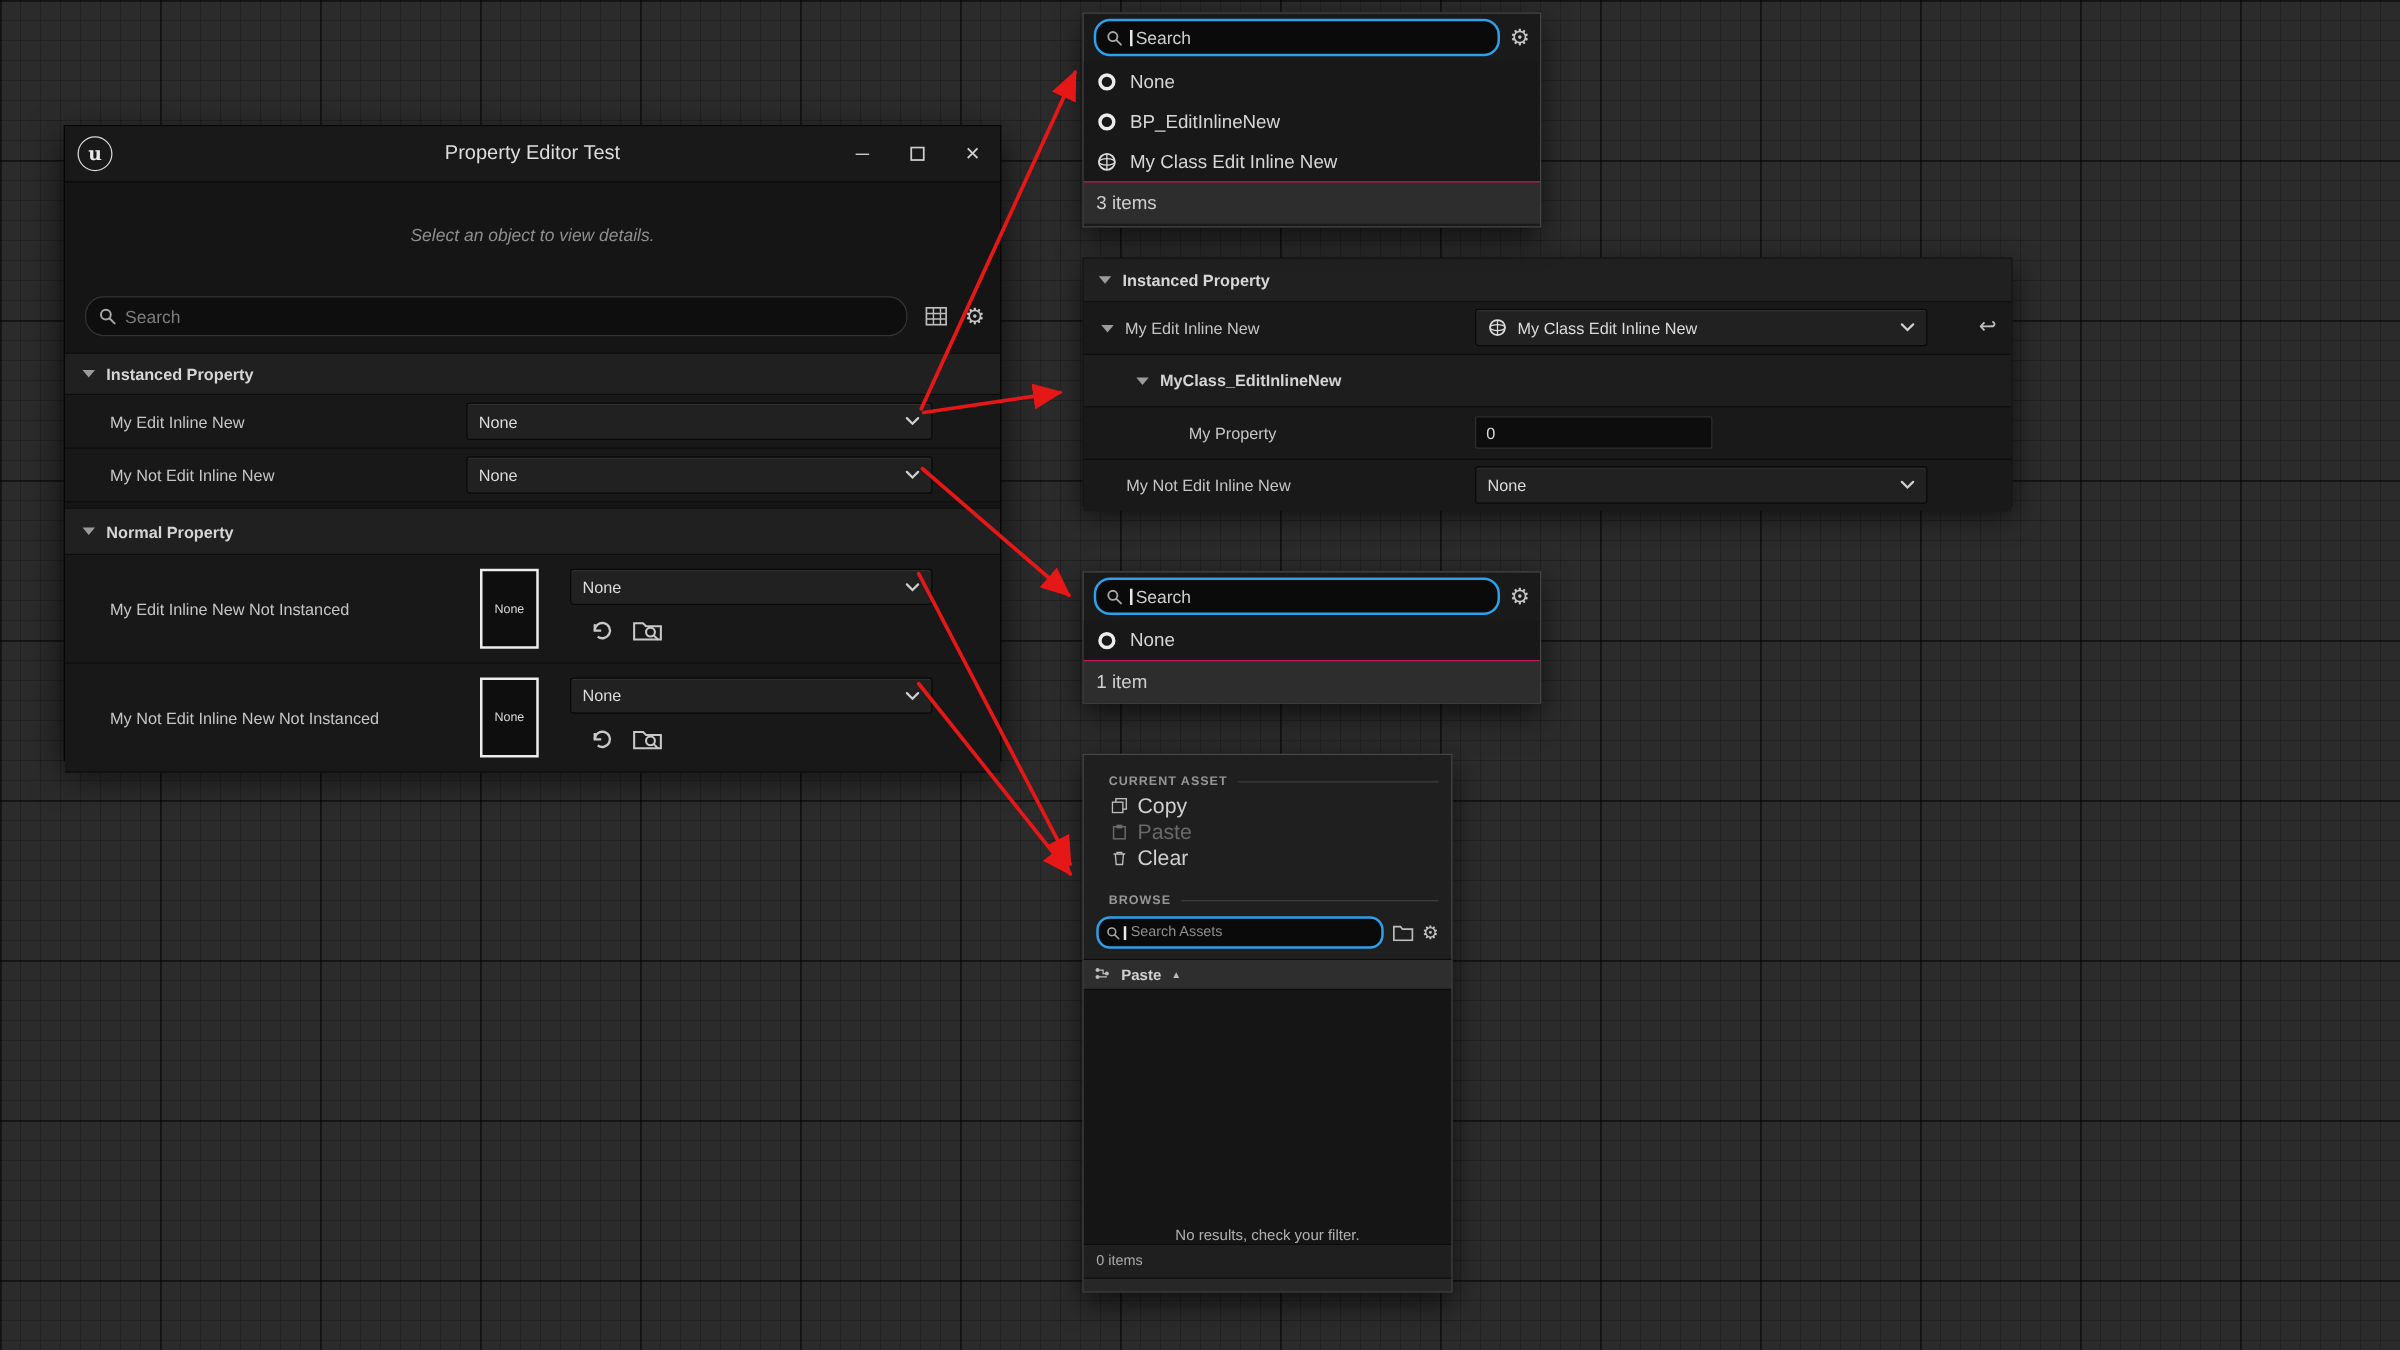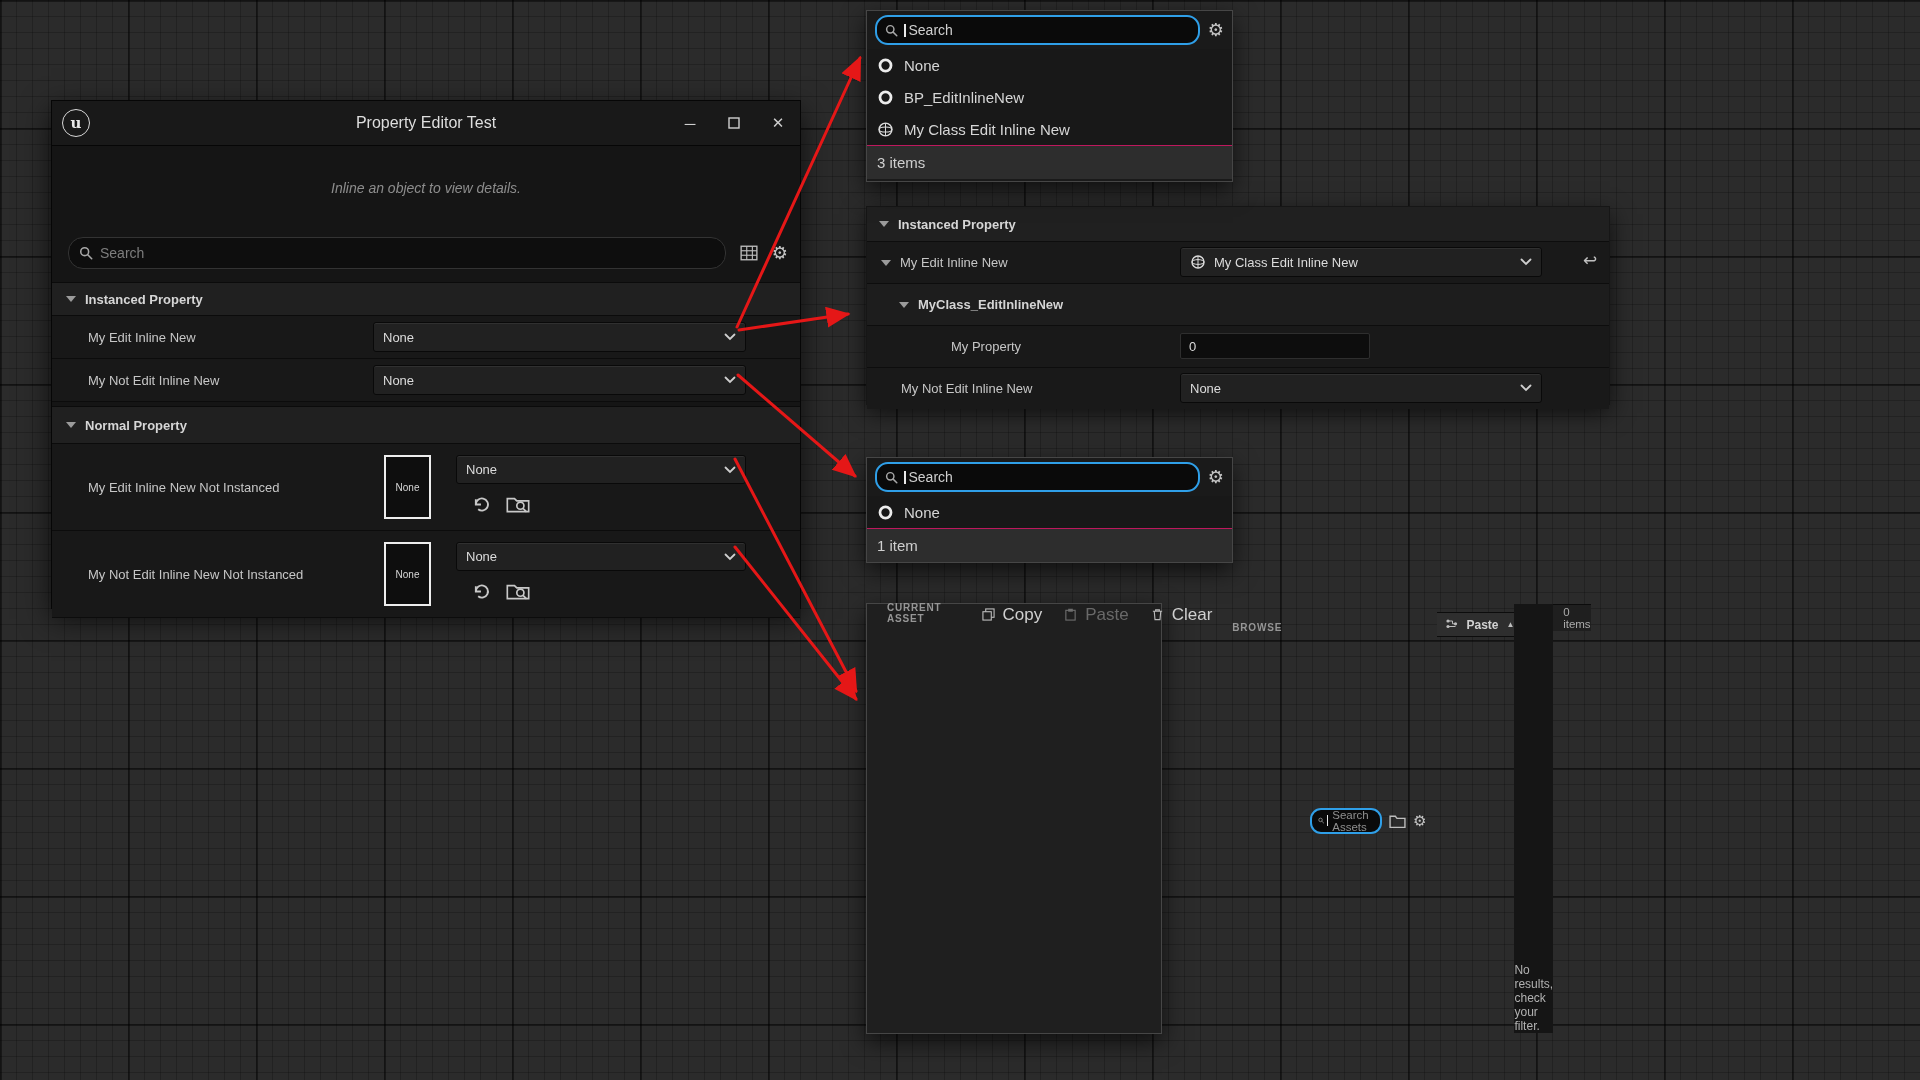--- a/index.html
+++ b/index.html
@@ -62,21 +62,21 @@
     align-items:center;padding-left:10px;font-size:15px;color:#cfcfcf;}
   
   .drow{position:relative;border-bottom:1px solid #0d0d0d;background:#191919;}
   .dlabel{position:absolute;top:0;bottom:0;display:flex;align-items:center;gap:9px;
     font-size:13px;color:#c6c6c6;}
   .reset{position:absolute;left:716px;top:8px;font-size:17px;color:#c0c0c0;}
   .valbox{position:absolute;left:313px;top:7px;width:190px;height:26px;background:#0d0d0d;
     border:1px solid #2e2e2e;border-radius:2px;display:flex;align-items:center;
     padding-left:8px;font-size:13px;color:#dcdcdc;box-sizing:border-box;}
   
-  .apicker{display:flex;flex-direction:row;background:#1f1f1f;}
+  .apicker{display:flex;flex-direction:column;background:#1f1f1f;}
   .seclabel{display:flex;align-items:center;gap:8px;padding:0 10px 0 20px;height:18px;}
   .seclabel span{font-size:10px;font-weight:bold;letter-spacing:.8px;color:#969696;}
   .seclabel i{flex:1;height:1px;background:#3c3c3c;}
   .aitem{display:flex;align-items:center;gap:8px;height:21px;padding-left:22px;
     font-size:17px;color:#d0d0d0;}
   .aitem.disabled{color:#696969;}
   .asearchrow{display:flex;align-items:center;gap:7px;margin:4px 10px 0 10px;}
   .asearchrow .bluepill{height:22px;border-radius:11px;padding:0 6px;}
   .asearchrow .ph{font-size:11.5px;color:#8f8f8f;margin-left:3px;}
   .ahead{margin-top:8px;height:23px;background:#2e2e2e;border-top:1px solid #0c0c0c;
@@ -106,21 +106,21 @@
         <div class="winbtn">─</div>
         <div class="winbtn">
           <svg width="12" height="12" viewBox="0 0 12 12">
               <rect x="1" y="1" width="10" height="10" fill="none" stroke="#cfcfcf" stroke-width="1.4"></rect>
             </svg>
         </div>
         <div class="winbtn">✕</div>
       </div>
     </div>
 
-    <div class="hint">Inline an object to view details.</div>
+    <div class="hint">Select an object to view details.</div>
 
     <div class="searchrow">
       <div class="pill">
         <svg width="14" height="14" viewBox="0 0 16 16">
             <circle cx="6.5" cy="6.5" r="4.5" fill="none" stroke="#a8a8a8" stroke-width="1.8"></circle>
             <line x1="10" y1="10" x2="14.5" y2="14.5" stroke="#a8a8a8" stroke-width="1.8" stroke-linecap="round"></line>
           </svg>
         <span class="ph">Search</span>
       </div>
       <svg style="margin-left:14px" width="18" height="18" viewBox="0 0 16 16">
@@ -270,21 +270,21 @@
             <path d="M8 2 v12" stroke="#dcdcdc" stroke-width="1"></path>
           </svg>
         <span>My Class Edit Inline New</span>
         <svg class="chev" width="12" height="8" viewBox="0 0 12 8">
             <path d="M1.5 1.5 L6 6 L10.5 1.5" fill="none" stroke="#cfcfcf" stroke-width="1.8" stroke-linecap="round"></path>
           </svg>
       </div>
       <span class="reset">↩</span>
     </div>
     <div class="drow" style="height:41px;background:#1d1d1d">
-      <div class="dlabel" style="left:32px;font-weight:bold;color:#d4d4d4">
+      <div class="dlabel" style="left:42px;font-weight:bold;color:#d4d4d4">
         <span class="tri"></span>
         <span>MyClass_EditInlineNew</span>
       </div>
     </div>
     <div class="drow" style="height:41px">
       <div class="dlabel" style="left:84px">
         <span>My Property</span>
       </div>
       <div class="valbox">
         <span>0</span>

